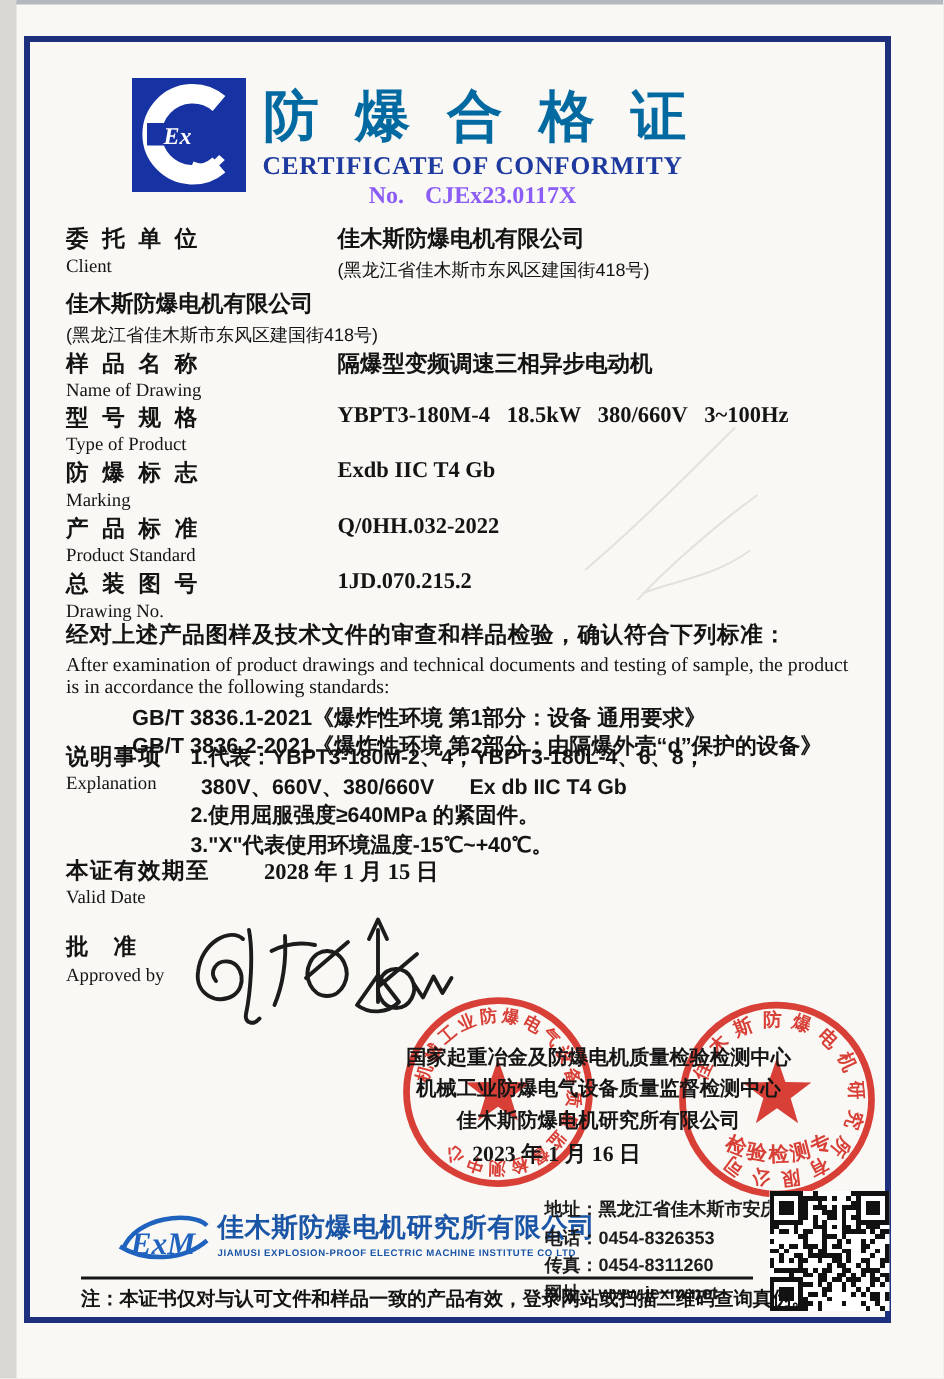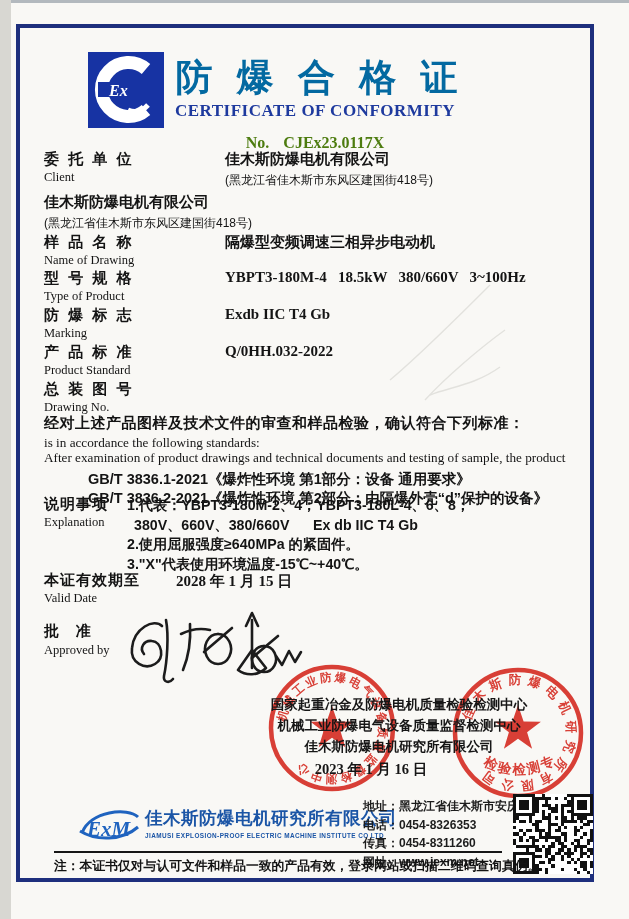--- a/index.html
+++ b/index.html
@@ -9,21 +9,21 @@
   .scan-left{position:absolute;left:0;top:0;width:11px;height:100%;background:#d8d7d2;}
   .frame{position:absolute;left:16px;top:24px;width:570px;height:850px;border:4px solid #1e2f7d;background:transparent;}
 
   
   .logo{position:absolute;left:88px;top:52px;width:76px;height:76px;}
   .title-cn{position:absolute;left:160px;top:53px;width:320px;text-align:center;
             font-size:37px;font-weight:800;color:#0369a1;letter-spacing:7px;white-space:nowrap;}
   .title-en{position:absolute;left:140px;top:101px;width:350px;text-align:center;
             font-family:"Liberation Serif",serif;font-size:17px;font-weight:700;color:#1e3a9e;letter-spacing:.5px;}
   .no-line{position:absolute;left:140px;top:122px;width:350px;text-align:center;
-           font-family:"Liberation Serif",serif;font-size:16px;font-weight:700;color:#4d7c0f;margin-top:12px;}
+           font-family:"Liberation Serif",serif;font-size:16px;font-weight:700;color:#8b5cf6;}
   .no-line .sp{display:inline-block;width:14px;}
 
   
   .row{position:absolute;left:44px;width:545px;display:flex;gap:40px;}
   .lbl{width:141px;flex:none;}
   .lcn{font-size:15px;font-weight:700;letter-spacing:2.5px;white-space:nowrap;}
   .len{font-family:"Liberation Serif",serif;font-size:12.5px;margin-top:1px;}
   .val{flex:1;}
   .v{font-family:"Liberation Serif",serif;font-size:15px;font-weight:600;white-space:pre-wrap;}
   .vs{font-size:12px;margin-top:3px;font-weight:500;}
@@ -143,27 +143,30 @@
       </div>
     <div class="val">
         <div class="v">Q/0HH.032-2022</div>
       </div>
   </div>
   <div class="row" style="top:380px">
     <div class="lbl">
         <div class="lcn">总 装 图 号</div>
       <div class="len">Drawing No.</div>
       </div>
+    <div class="val">
+        <div class="v">1JD.070.215.2</div>
+      </div>
   </div>
 
   <div class="stmt">
     <div class="stmt-cn">经对上述产品图样及技术文件的审查和样品检验，确认符合下列标准：</div>
     <div class="stmt-en">
+      <div>After examination of product drawings and technical documents and testing of sample, the product</div>
       <div>is in accordance the following standards:</div>
-      <div>After examination of product drawings and technical documents and testing of sample, the product</div>
     </div>
     <div class="stds">
       <div>GB/T 3836.1-2021《爆炸性环境 第1部分：设备 通用要求》</div>
       <div>GB/T 3836.2-2021《爆炸性环境 第2部分：由隔爆外壳“d”保护的设备》</div>
     </div>
   </div>
 
   <div class="exp-lbl">
     <div class="exp-lcn">说明事项</div>
     <div class="exp-len">Explanation</div>

